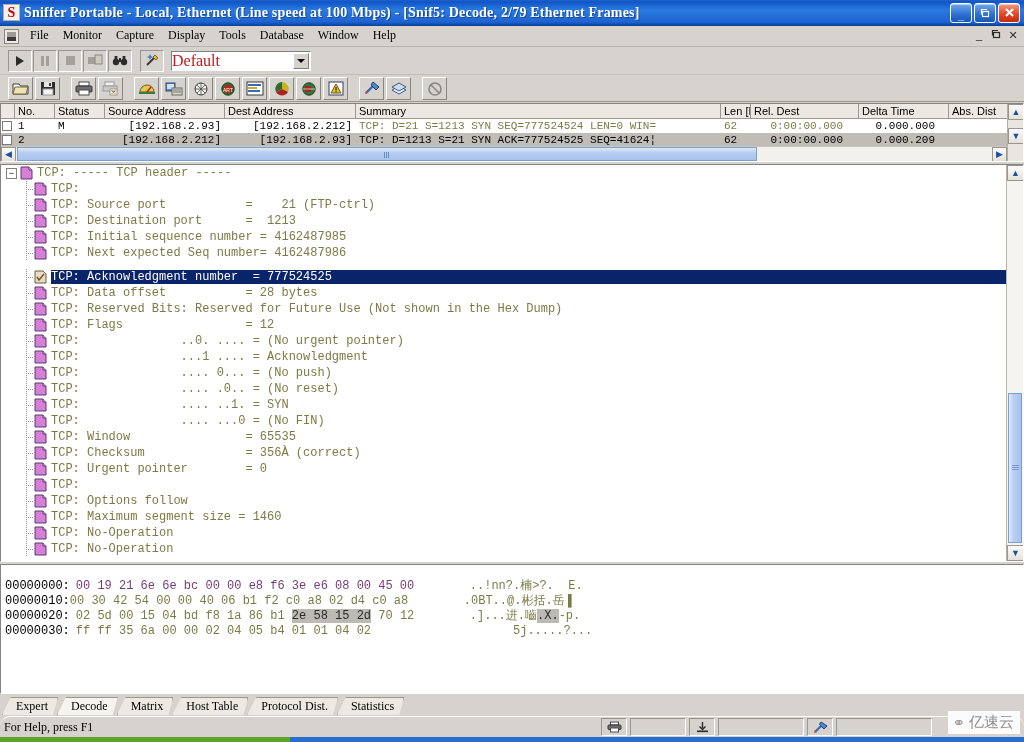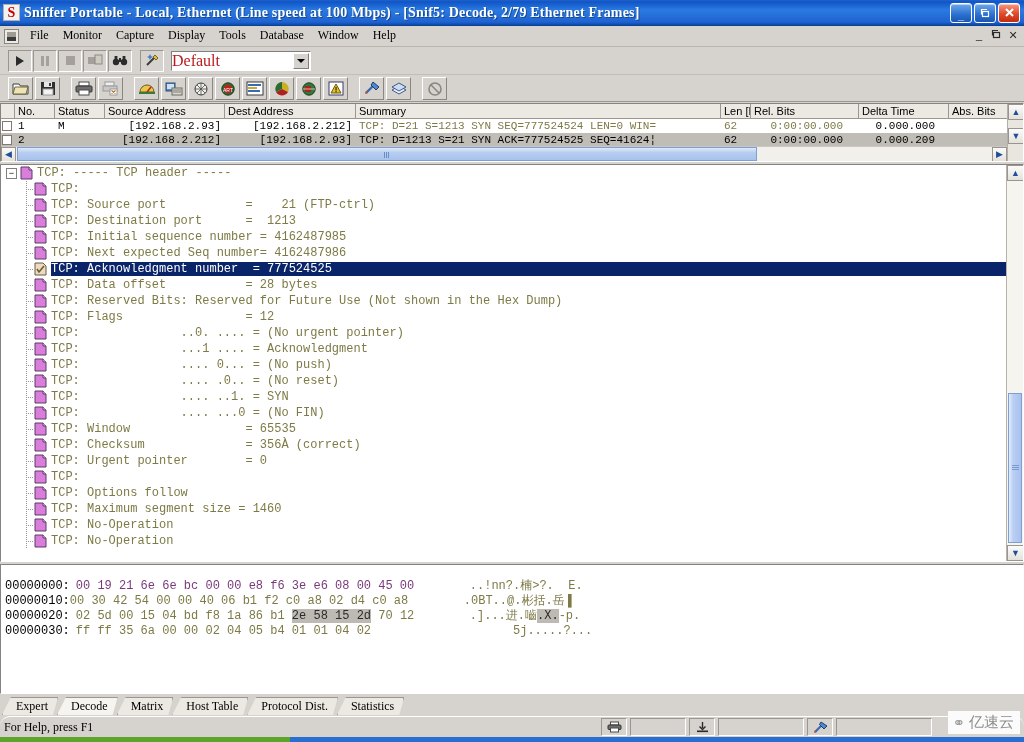--- a/index.html
+++ b/index.html
@@ -253,21 +253,21 @@
     position:absolute; left:25px; top:0; bottom:0; width:1px;
     background: repeating-linear-gradient(to bottom,#9a968f 0 1px, transparent 1px 2px);
   }
   .hstub {
     position:absolute; left:25px; width:8px; top:8px; height:1px;
     background: repeating-linear-gradient(to right,#9a968f 0 1px, transparent 1px 2px);
   }
   .pgicon { width:13px; height:14px; flex:0 0 auto; position:relative; margin-right:4px; }
   .tlabel { flex:1 1 auto; }
   .trow.sel .tlabel { background:#0a246a; color:#ffffff; padding-right:2px; }
-  .trow.sel { color:#fff; }
+  .trow.sel { color:#fff;margin-top:8px; }
   .rootrow .pgicon { margin-left:2px; }
 
   .vsb-dec { position:absolute; right:0; top:0; width:17px; bottom:0; background:#f3f1ec; border-left:1px solid #b8b4ad; }
   .vsb-dec .track { position:absolute; top:16px; bottom:16px; left:0; right:0; background:#f6f4ef; }
   .vsb-dec .thumb {
     position:absolute; left:1px; right:1px; height:150px; bottom:18px;
     background: linear-gradient(to right,#e4edfb,#b9cef2 35%,#a9c2ed);
     border:1px solid #7e9fd4;
   }
   .vsb-dec .thumb::after {
@@ -561,23 +561,23 @@
 
   <div class="pktpane">
     <div class="pkthdr">
       <div class="hcell first"></div>
       <div class="hcell" style="width:40px">No.</div>
       <div class="hcell" style="width:50px">Status</div>
       <div class="hcell" style="width:120px">Source Address</div>
       <div class="hcell" style="width:131px">Dest Address</div>
       <div class="hcell" style="width:365px">Summary</div>
       <div class="hcell" style="width:30px">Len [B]</div>
-      <div class="hcell" style="width:108px">Rel. Bits</div>
+      <div class="hcell" style="width:108px">Rel. Dest</div>
       <div class="hcell" style="width:90px">Delta Time</div>
-      <div class="hcell" style="width:70px">Abs. Bits</div>
+      <div class="hcell" style="width:70px">Abs. Dist</div>
     </div>
 
     <div class="pktrow row1">
       <div class="pcell chk">
           <span class="chkbox"></span>
         </div>
       <div class="pcell num">1</div>
       <div class="pcell status">M</div>
       <div class="pcell src">[192.168.2.93]</div>
       <div class="pcell dst">[192.168.2.212]</div>

